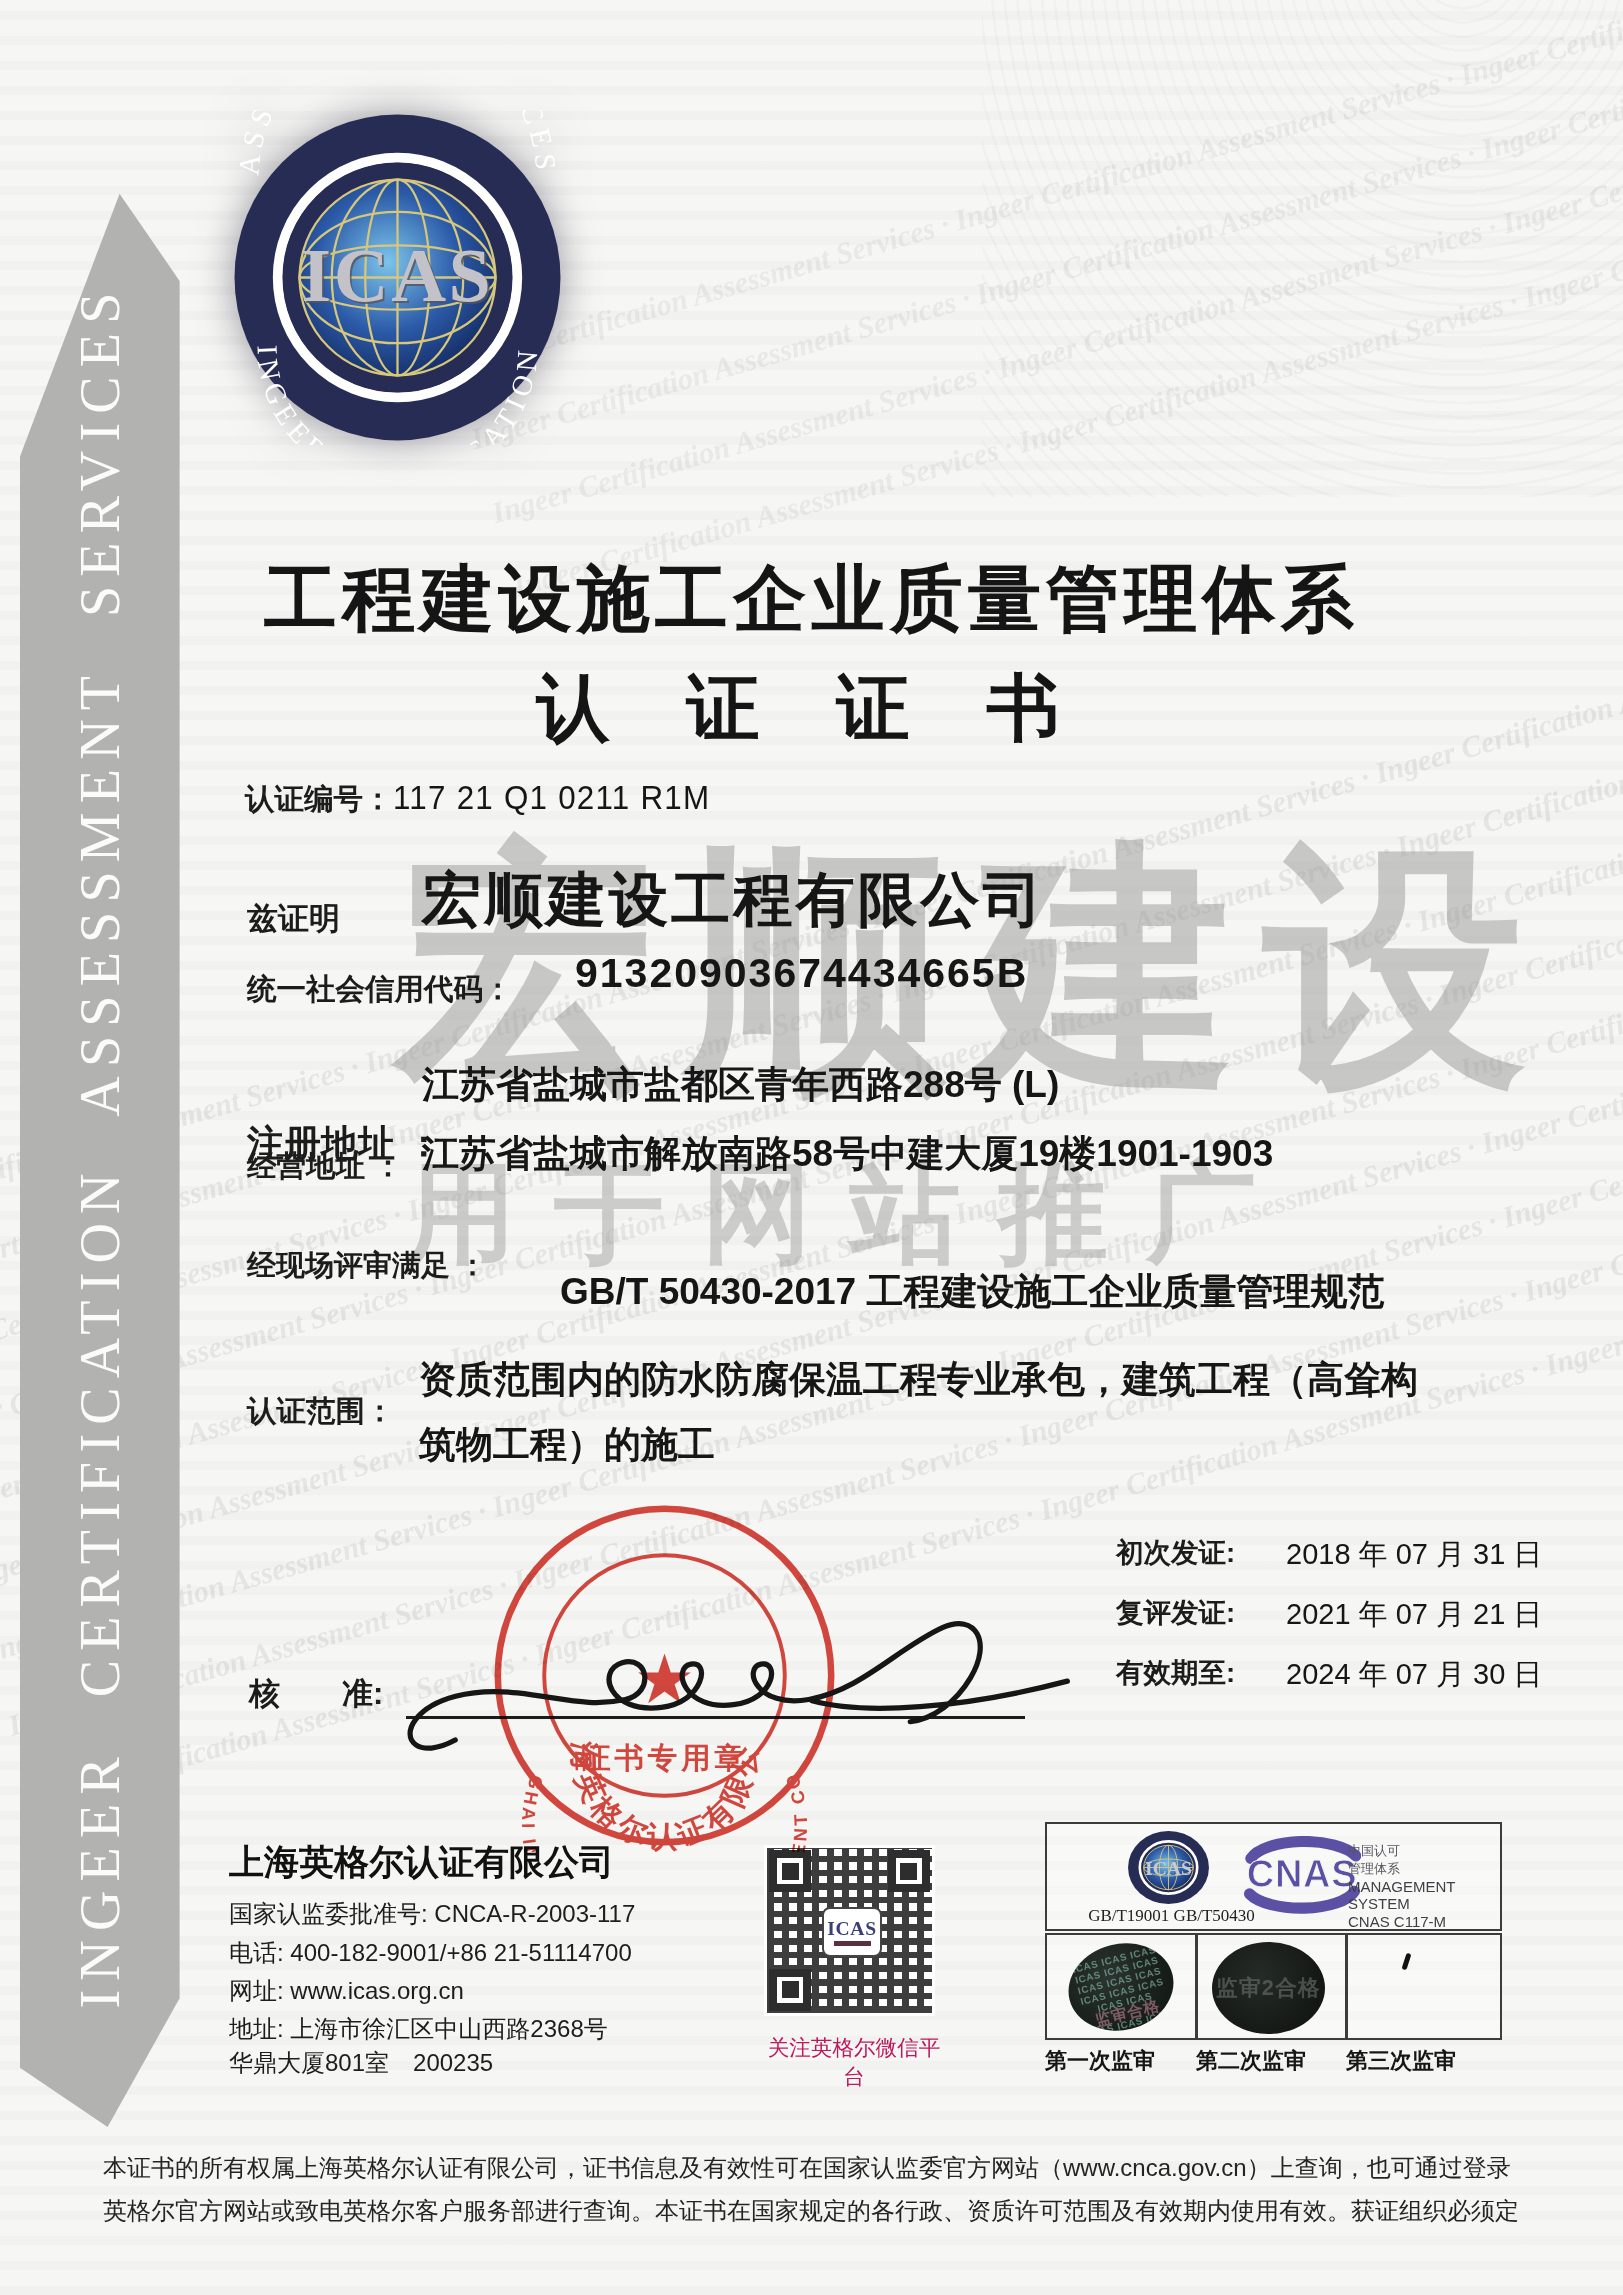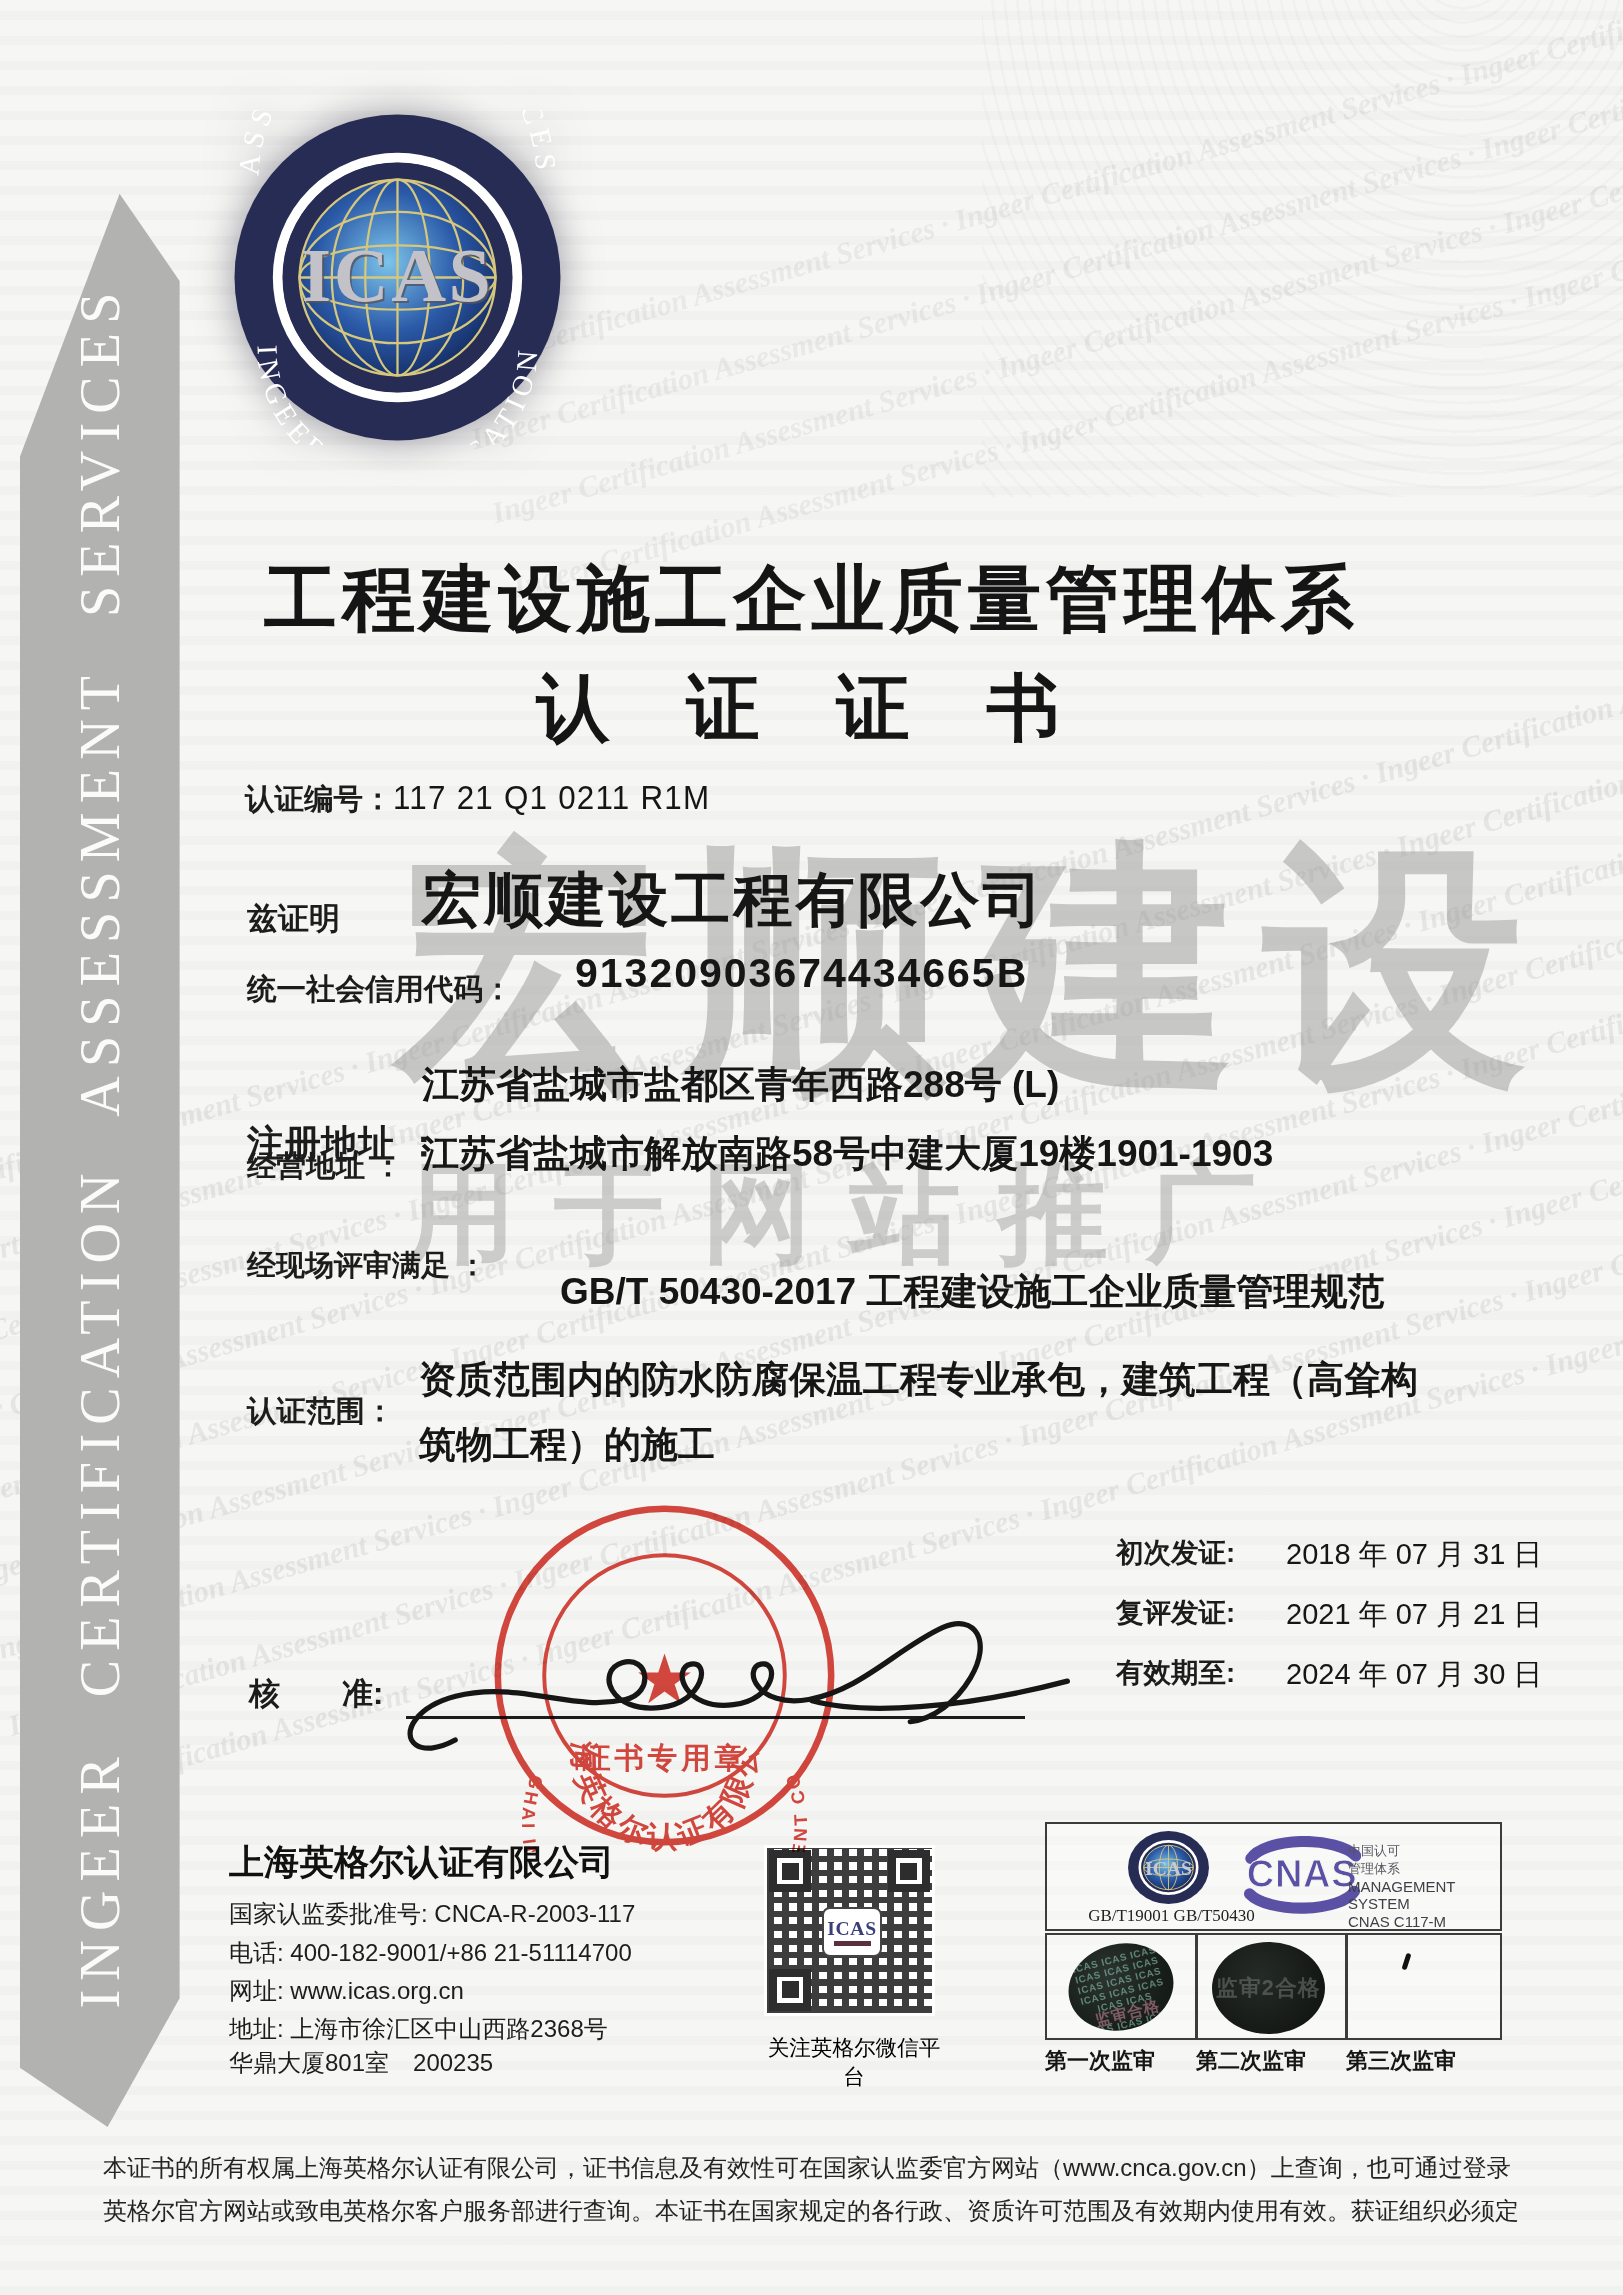--- a/index.html
+++ b/index.html
@@ -69,21 +69,21 @@
     background-image:
       repeating-linear-gradient(0deg,#2d2d2d 0 6.5px, rgba(255,255,255,0) 6.5px 13.7px),
       repeating-linear-gradient(90deg,#2d2d2d 0 7.2px, rgba(255,255,255,0) 7.2px 15px),
       repeating-linear-gradient(45deg, rgba(255,255,255,0) 0 9.8px, #ffffff 9.8px 13.7px);}
   .finder{position:absolute;width:26px;height:26px;border:8.5px solid #2d2d2d;background:#fff;}
   .finder::before{content:"";position:absolute;left:4.6px;top:4.6px;width:17px;height:17px;background:#2d2d2d;}
   .qr-center{position:absolute;left:58px;top:62px;width:56px;height:46px;background:#fff;
     border:2px solid #444;border-radius:7.9px;display:flex;flex-direction:column;align-items:center;justify-content:center;}
   .qr-center .t{font-size:19.6px;font-weight:700;color:#3a3f7a;font-family:"Liberation Serif",serif;letter-spacing:0.7px;}
   .qr-center .b{width:37px;height:5.2px;background:#5a3040;margin-top:1.3px;}
-  .qr-caption{left:759px;top:2033px;width:190px;text-align:center;font-size:21.6px;color:#000000;z-index:3;}
+  .qr-caption{left:759px;top:2033px;width:190px;text-align:center;font-size:21.6px;color:#be185d;z-index:3;}
   
   .accr-box1{left:1045px;top:1822px;width:453px;height:105px;border:2.6px solid #3c3c3c;background:rgba(255,255,255,0.35);z-index:3;}
   .accr-box2{left:1045px;top:1933px;width:453px;height:103px;border:2.6px solid #3c3c3c;background:rgba(255,255,255,0.35);z-index:3;}
   .divider{position:absolute;top:0;width:2.6px;height:100%;background:#3c3c3c;}
   .mini-emblem{position:absolute;left:79px;top:5.2px;width:85px;height:77px;}
   .accr-caption{position:absolute;left:36px;top:82px;width:177px;text-align:center;font-size:17px;color:#222;
     font-family:"Liberation Serif",serif;}
   .cnas{position:absolute;left:196px;top:11.8px;width:118px;height:79px;}
   .cnas-txt{position:absolute;left:301px;top:18.3px;color:#55555e;line-height:17.7px;font-size:13px;}
   .cnas-txt .en{font-size:15px;color:#3f3f46;}

